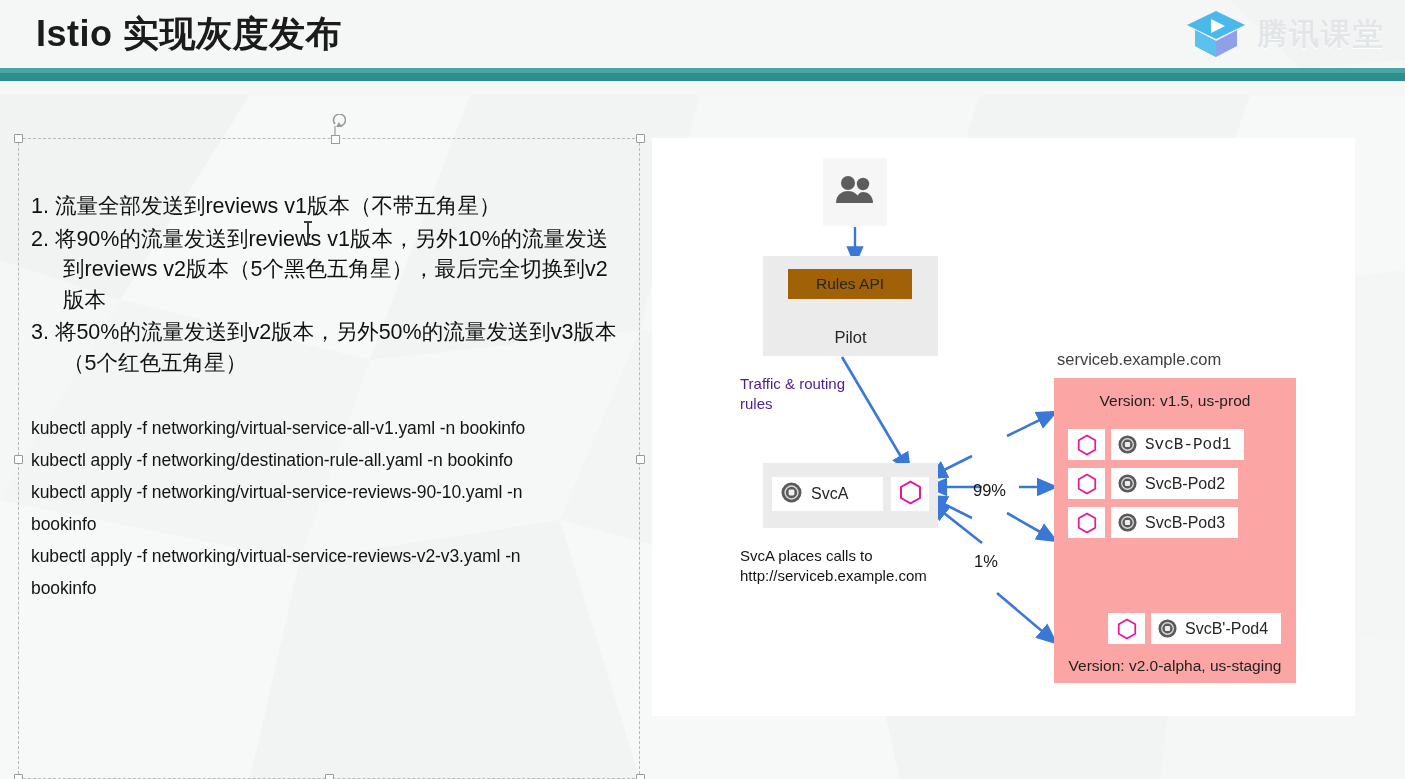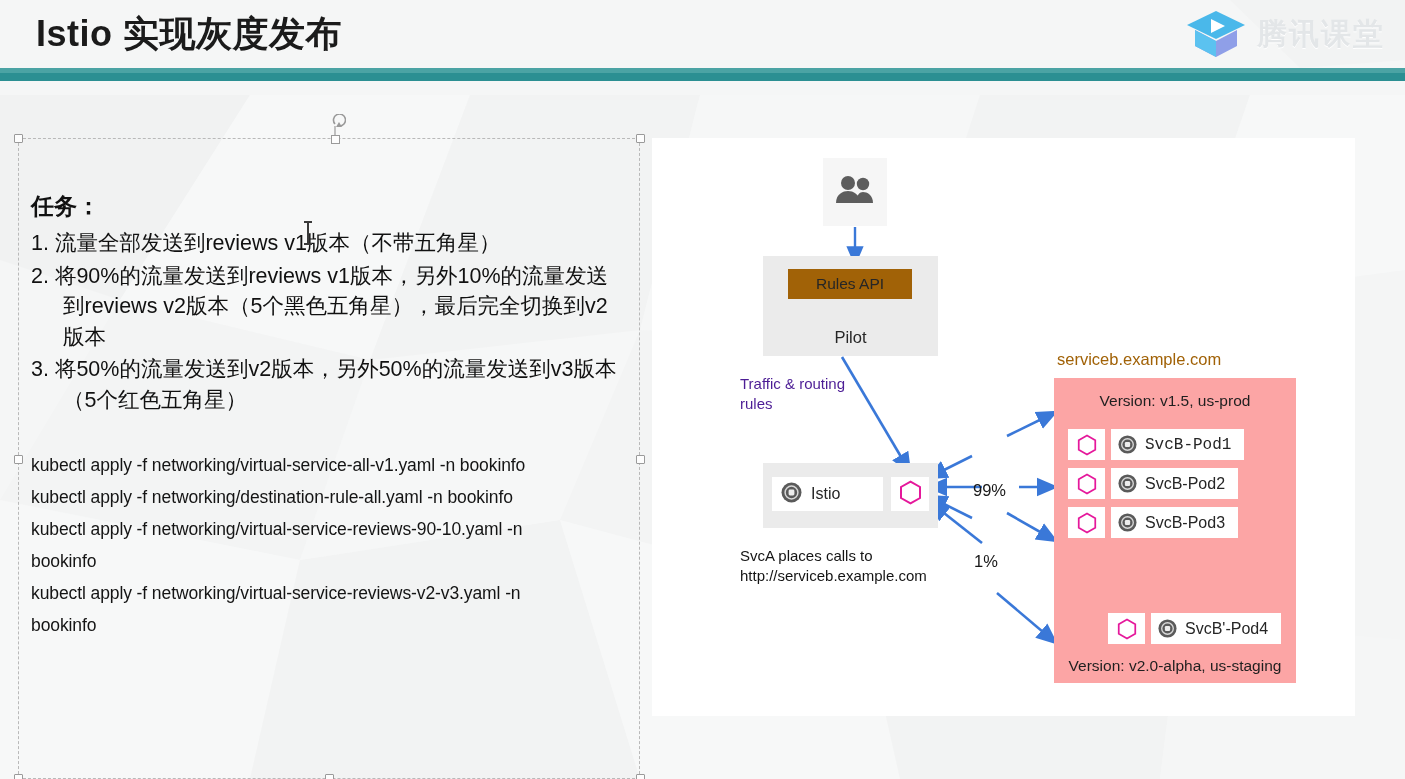--- a/index.html
+++ b/index.html
@@ -108,21 +108,21 @@
     background:#fff; display:flex; align-items:center; justify-content:center;
   }
   .chip-label { font-size:16px; color:#262626; }
   .svca-note {
     position:absolute; left:88px; top:408px; width:230px;
     font-size:15px; color:#141414; line-height:1.35;
   }
   .pct99 { position:absolute; left:321px; top:343px; font-size:16.5px; color:#171717; }
   .pct1  { position:absolute; left:322px; top:414px; font-size:16.5px; color:#171717; }
   .svcb-host {
-    position:absolute; left:405px; top:212px; font-size:16.5px; color:#a16207;
+    position:absolute; left:405px; top:212px; font-size:16.5px; color:#404040;
   }
   .cluster {
     left:402px; top:240px; width:242px; height:305px; background:#fca5a5;
   }
   .cluster-ver-top {
     position:absolute; left:0; right:0; top:14px; text-align:center;
     font-size:15.5px; color:#1f1f1f;
   }
   .cluster-ver-bot {
     position:absolute; left:0; right:0; bottom:8px; text-align:center;
@@ -187,21 +187,20 @@
     <path d="M11,10 A6,6 0 1 1 15,12" fill="none" stroke="#9a9a9a" stroke-width="1.6"></path>
     <polygon points="15,8 18,13 12,13" fill="#9a9a9a"></polygon>
     <line x1="11" y1="12" x2="11" y2="22" stroke="#9a9a9a" stroke-width="1.2"></line>
     <rect x="7.5" y="21.5" width="8" height="8" fill="#fdfdfd" stroke="#9a9a9a" stroke-width="1"></rect>
   </svg>
 </div>
 
 <div class="textbox">
   <div class="tb-inner">
     <div class="gap"></div>
-    <div class="tasks-label">任务：</div>
     <ol class="tasks">
       <li>1. 流量全部发送到reviews v1版本（不带五角星）</li>
       <li>2. 将90%的流量发送到reviews v1版本，另外10%的流量发送到reviews v2版本（5个黑色五角星），最后完全切换到v2版本</li>
       <li>3. 将50%的流量发送到v2版本，另外50%的流量发送到v3版本（5个红色五角星）</li>
     </ol>
     <div class="cmds">
       <div>kubectl apply -f networking/virtual-service-all-v1.yaml -n bookinfo</div>
       <div>kubectl apply -f networking/destination-rule-all.yaml -n bookinfo</div>
       <div>kubectl apply -f networking/virtual-service-reviews-90-10.yaml -n</div>
       <div>bookinfo</div>
@@ -271,21 +270,21 @@
 
   <div class="dg-box svca-box">
     <div class="svca-chip">
       <span>
         <svg width="21" height="21" viewBox="0 0 21 21">
           <circle cx="10.5" cy="10.5" r="10" fill="#5a5a5a"></circle>
           <circle cx="10.5" cy="10.5" r="6.4" fill="none" stroke="#d8d8d8" stroke-width="1.5"></circle>
           <rect x="7.6" y="7.6" width="5.8" height="5.8" rx="1.4" fill="#ededed"></rect>
         </svg>
       </span>
-      <span class="chip-label">Istio</span>
+      <span class="chip-label">SvcA</span>
     </div>
     <div class="svca-hex">
       <span>
         <svg width="23" height="25" viewBox="0 0 23 25">
           <polygon points="11.5,1.6 21,7 21,18 11.5,23.4 2,18 2,7" fill="none" stroke="#e5189b" stroke-width="2"></polygon>
         </svg>
       </span>
     </div>
   </div>
 

